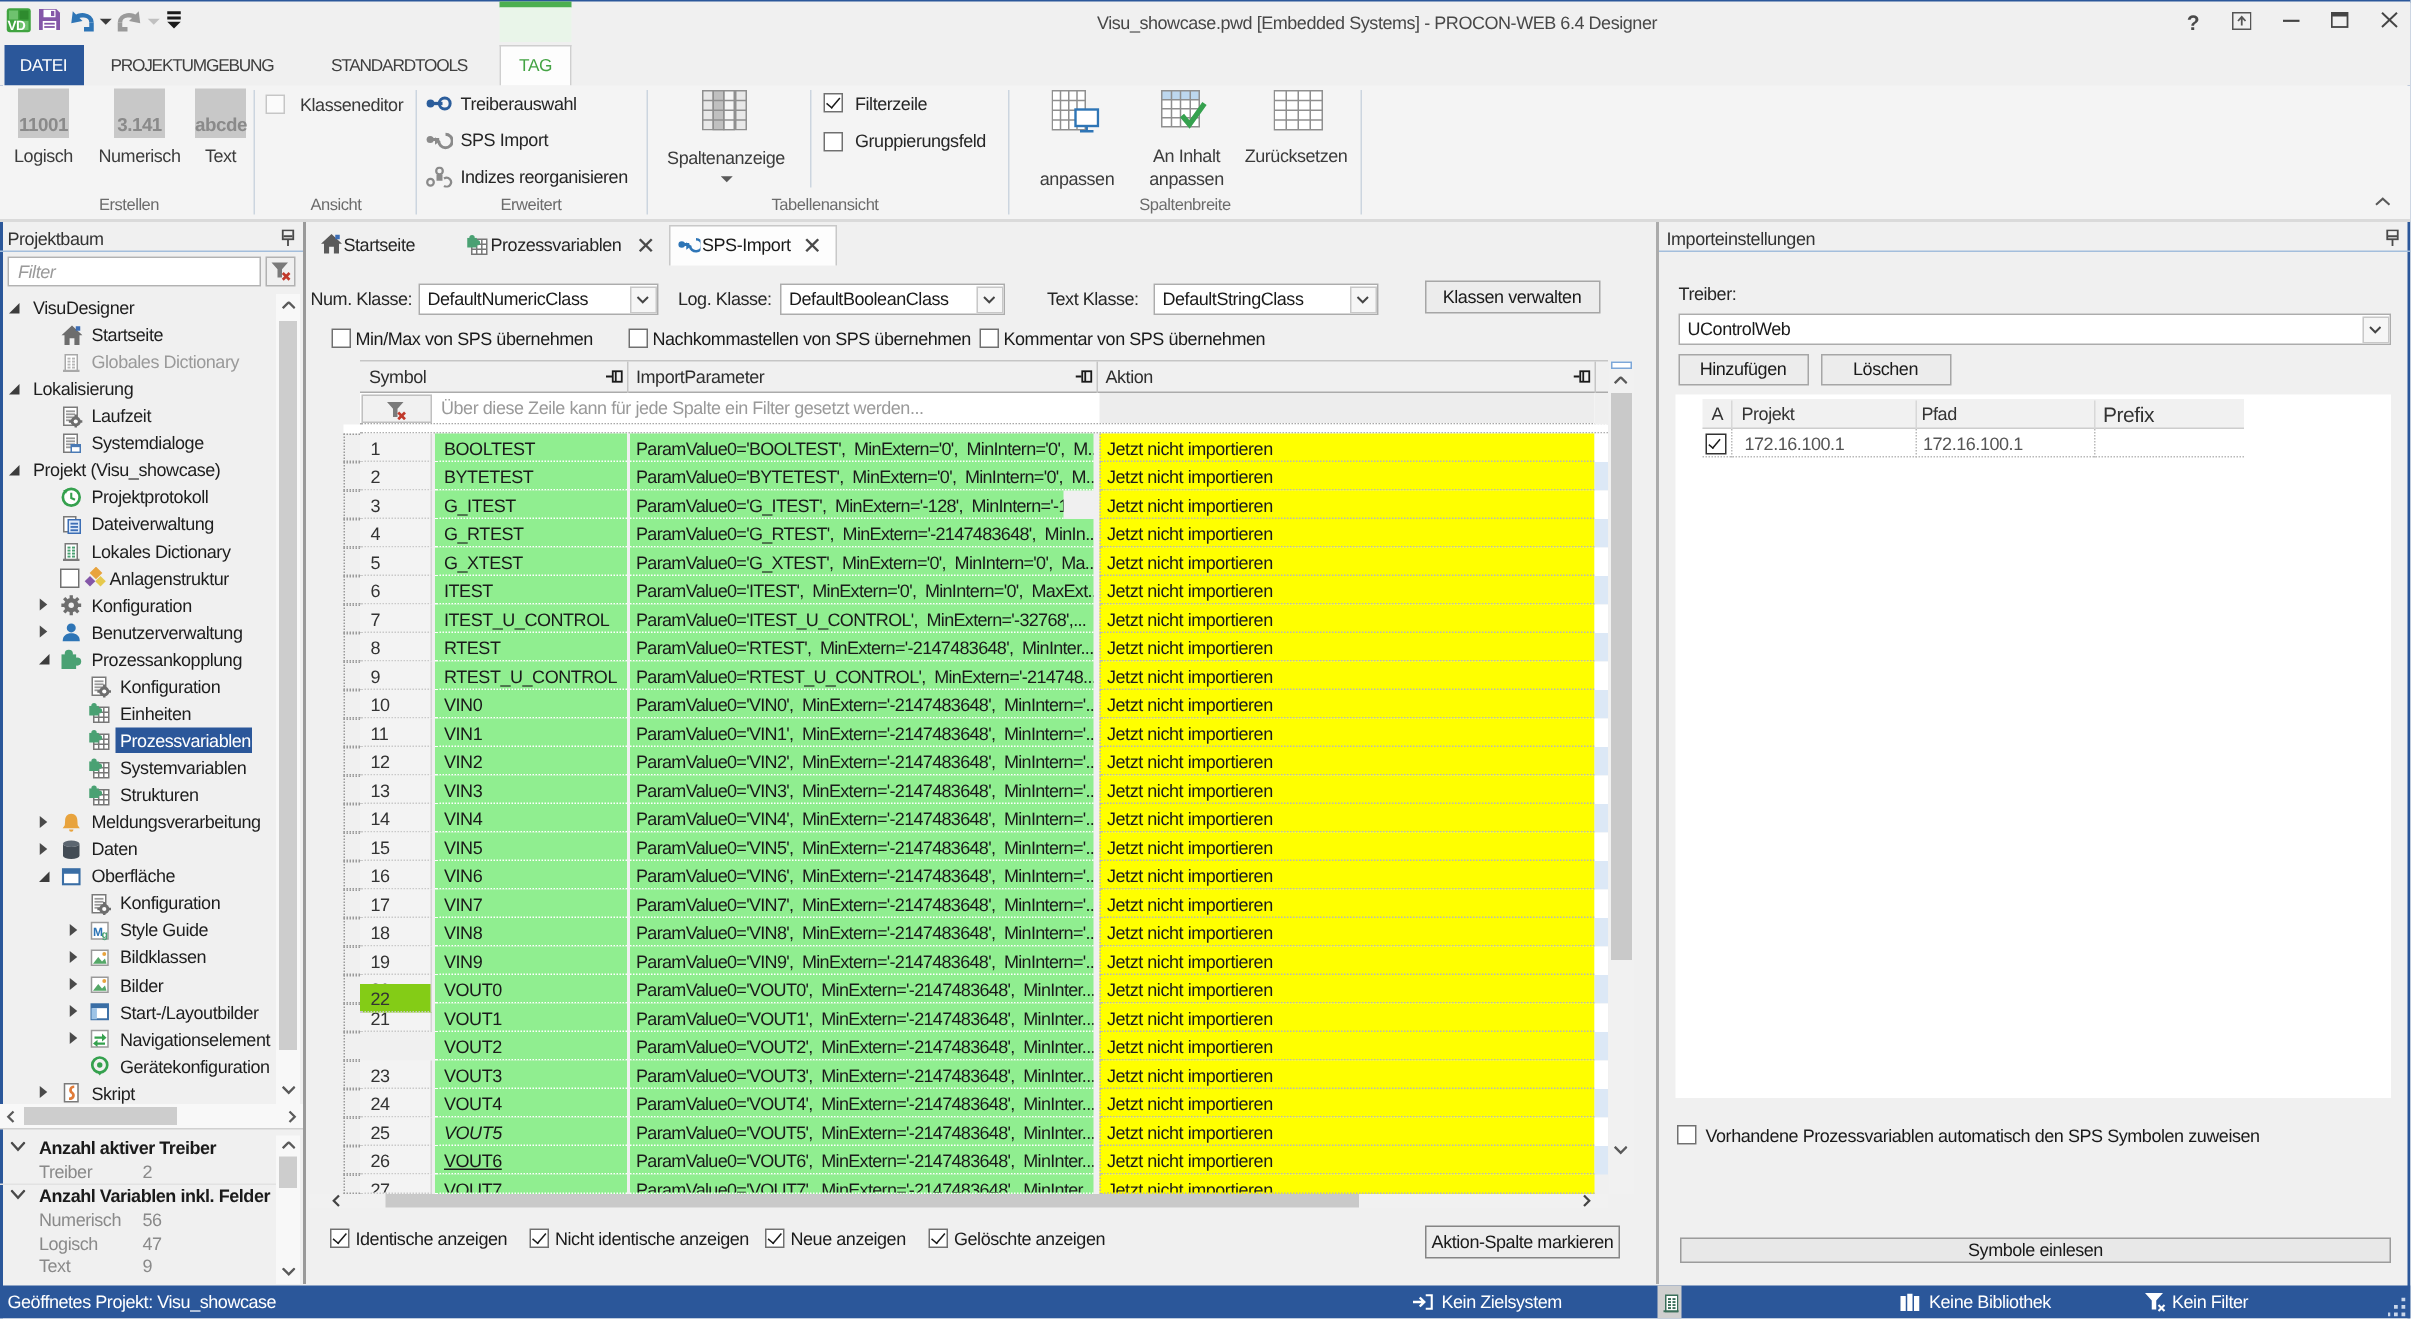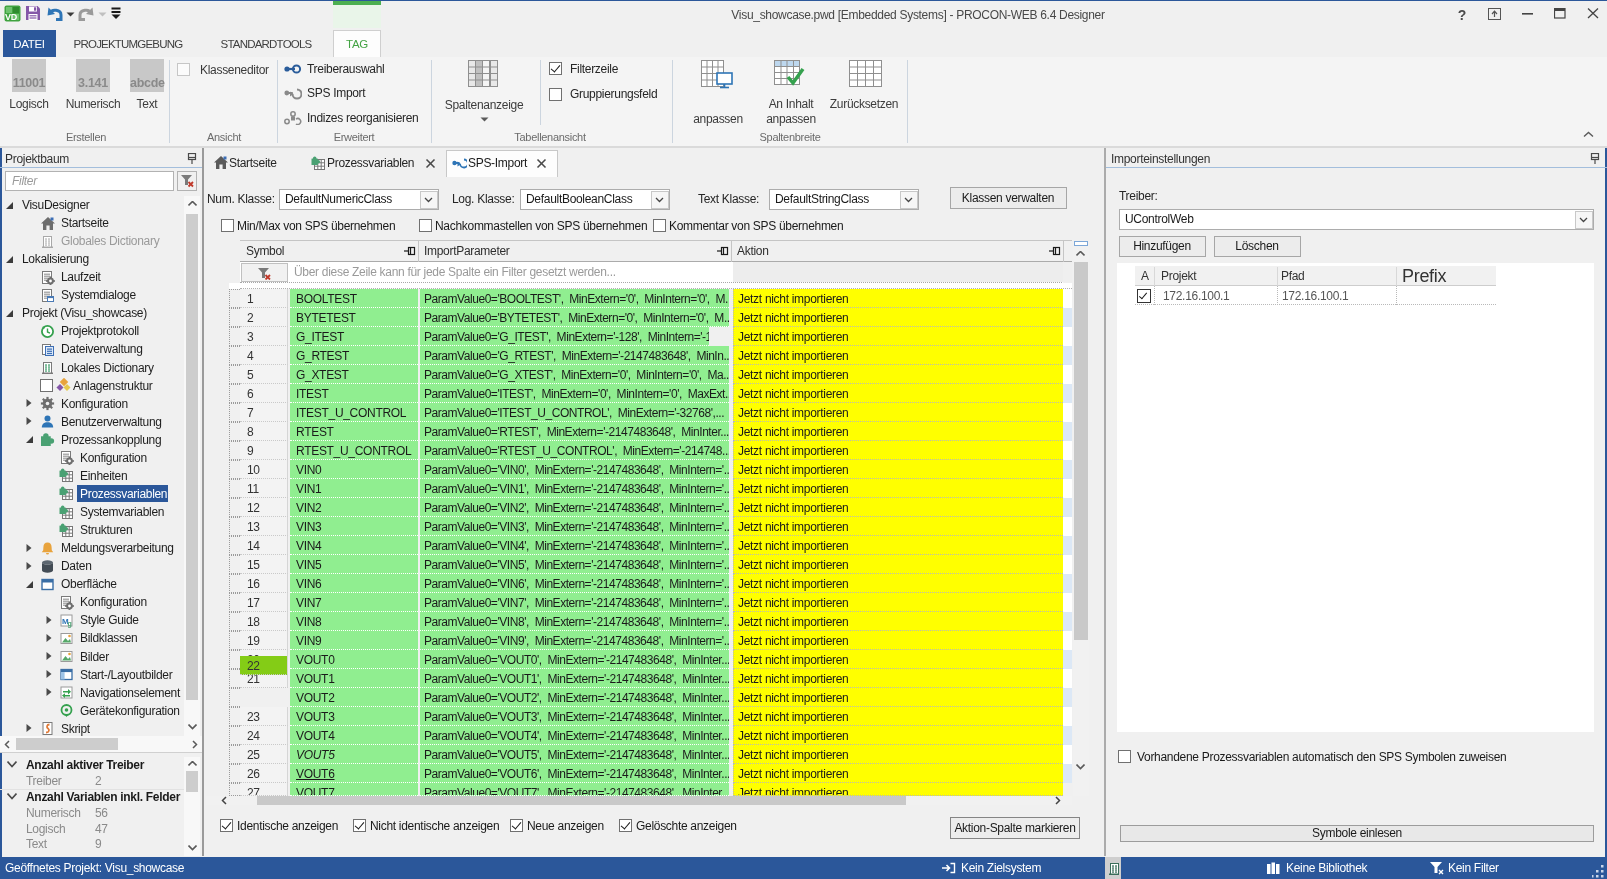--- a/index.html
+++ b/index.html
@@ -1074,21 +1074,21 @@
 <div style="left:1214px;top:236px;width:87px;height:21px;background:#ececec;border:1px solid #a6a6a6;"></div>
 <div style="left:1057px;top:238px;width:400px;height:16px;line-height:16px;text-align:center;font-size:12px;font-weight:normal;color:#1a1a1a;white-space:nowrap;">Löschen</div>
 <div style="left:1117px;top:263px;width:477px;height:469px;background:#fff;"></div>
 <div style="left:1135px;top:266px;width:361px;height:20px;background:#f1f1f1;border-bottom:1px solid #cdcdcd;"></div>
 <div style="left:1154px;top:267px;width:1px;height:19px;background:#d8d8d8;"></div>
 <div style="left:1277px;top:267px;width:1px;height:19px;background:#d8d8d8;"></div>
 <div style="left:1396px;top:267px;width:1px;height:19px;background:#d8d8d8;"></div>
 <div style="left:1141px;top:268px;height:16px;line-height:16px;font-size:12px;font-weight:normal;color:#333;white-space:nowrap;">A</div>
 <div style="left:1161px;top:268px;height:16px;line-height:16px;font-size:12px;font-weight:normal;color:#333;white-space:nowrap;">Projekt</div>
 <div style="left:1281px;top:268px;height:16px;line-height:16px;font-size:12px;font-weight:normal;color:#333;white-space:nowrap;">Pfad</div>
-<div style="left:1402px;top:268px;height:16px;line-height:16px;font-size:18px;font-weight:normal;color:#333;white-space:nowrap;">Prefix</div>
+<div style="left:1402px;top:268px;height:16px;line-height:16px;font-size:14px;font-weight:normal;color:#333;white-space:nowrap;">Prefix</div>
 <div style="left:1137px;top:289px;width:14px;height:14px;border:1px solid #333;background:#fff;">
       <div style="left:2.5px;top:0.5px;width:4px;height:8px;border:solid #1a1a1a;border-width:0 1.8px 1.8px 0;transform:rotate(40deg);"></div>
     </div>
 <div style="left:1163px;top:288px;height:16px;line-height:16px;font-size:12px;font-weight:normal;color:#555;white-space:nowrap;">172.16.100.1</div>
 <div style="left:1282px;top:288px;height:16px;line-height:16px;font-size:12px;font-weight:normal;color:#555;white-space:nowrap;">172.16.100.1</div>
 <div style="left:1154px;top:286px;width:1px;height:19px;border-left:1px dotted #b9b9b9;"></div>
 <div style="left:1277px;top:286px;width:1px;height:19px;border-left:1px dotted #b9b9b9;"></div>
 <div style="left:1396px;top:286px;width:1px;height:19px;border-left:1px dotted #b9b9b9;"></div>
 <div style="left:1135px;top:304px;width:361px;height:1px;border-top:1px dotted #b9b9b9;"></div>
 <div class="cb" style="left:1118px;top:750px;width:13px;height:13px;"></div>

